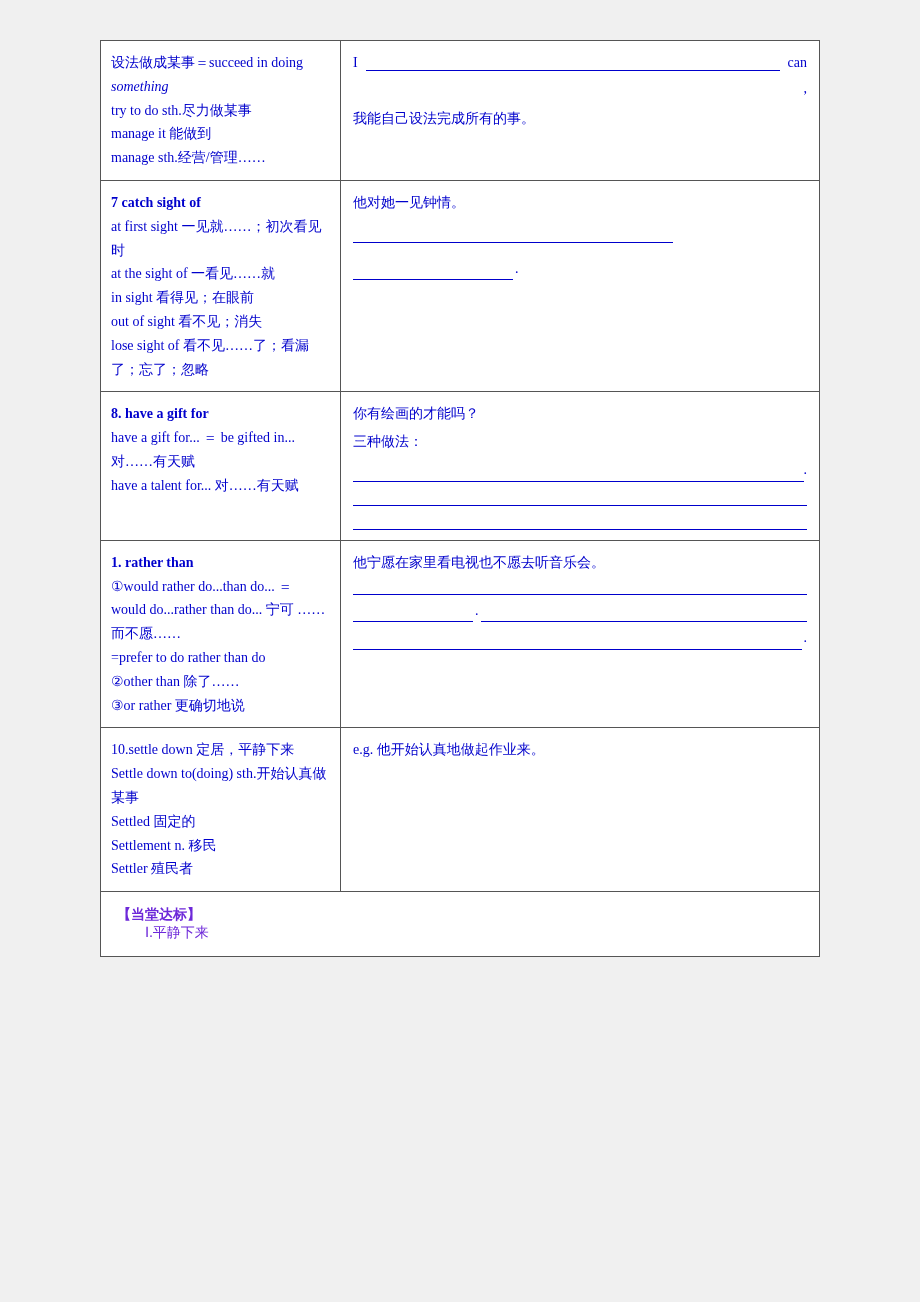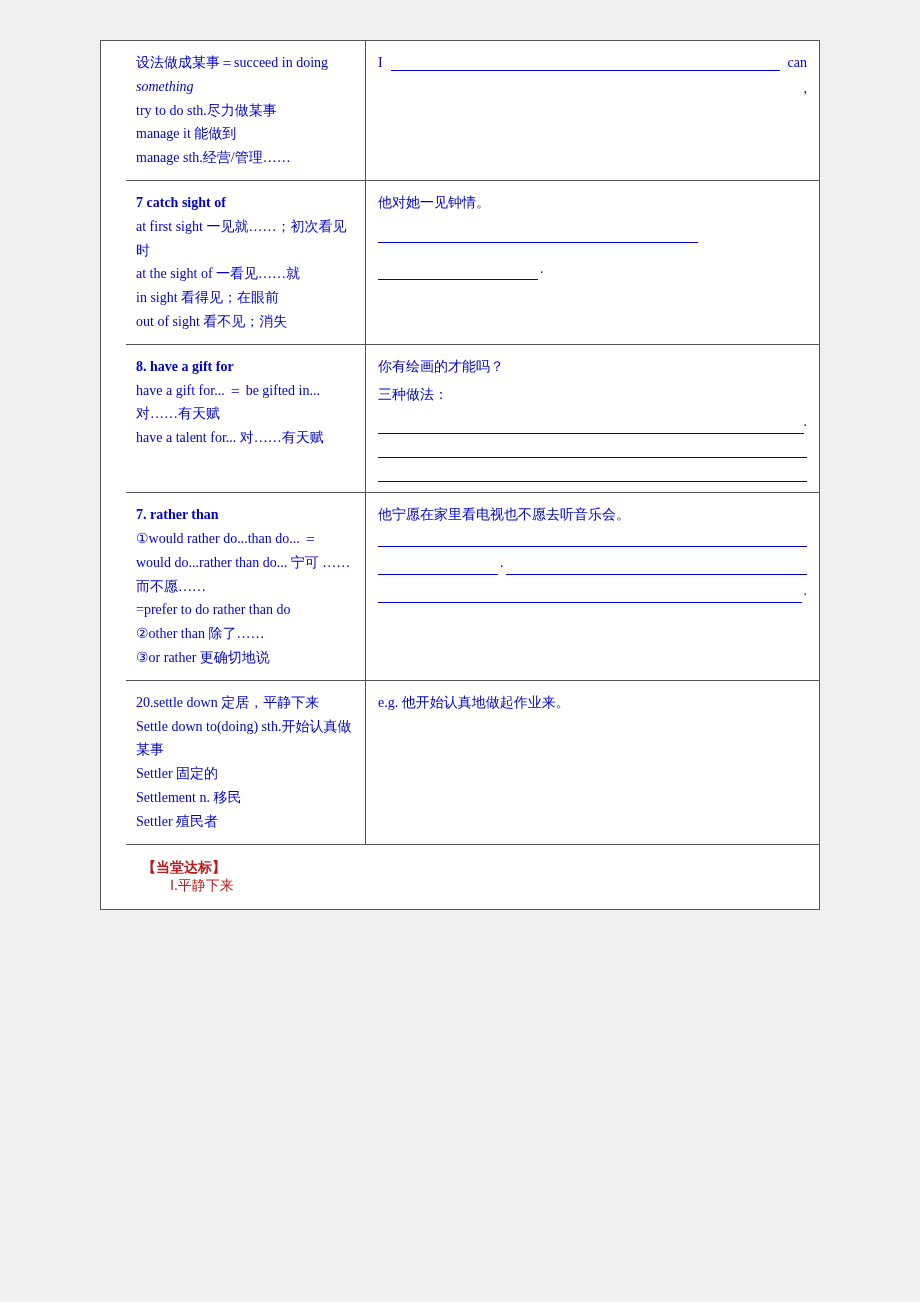--- a/index.html
+++ b/index.html
@@ -13,21 +13,20 @@
       display: flex;
       justify-content: center;
       align-items: flex-start;
       padding: 40px 20px;
       min-height: 1302px;
     }
     .page {
       background: white;
       width: 720px;
       border: 1.5px solid #555;
-      padding-left: 25px;
     }
     .table-row {
       display: flex;
       border-bottom: 1.5px solid #555;
     }
     .table-row:last-child {
       border-bottom: none;
     }
     .left-cell {
       width: 240px;
@@ -43,21 +42,21 @@
       padding: 10px 12px;
       color: #0000cc;
       font-size: 14px;
       line-height: 1.7;
     }
     .bold {
       font-weight: bold;
     }
     .footer-section {
       padding: 14px 16px;
-      color: #b91c1c;
+      color: #6d28d9;
       font-size: 14px;
     }
     .row1-top {
       display: flex;
       justify-content: space-between;
       align-items: flex-start;
     }
   </style>
 </head>
 <body>
@@ -71,30 +70,32 @@
       <span>manage it 能做到</span><br>
       <span>manage sth.经营/管理……</span>
     </div>
     <div class="right-cell">
       <div class="row1-top">
         <span style="margin-right:8px;">I</span>
         <span style="flex:1; border-bottom:1px solid #0000cc; display:inline-block; height:20px;"></span>
         <span style="margin-left:8px;text-align:right;">can</span>
       </div>
       <div style="text-align:right; margin-top:2px; margin-bottom:6px;">,</div>
+      <div>我能自己设法完成所有的事。</div>
     </div>
   </div>
 
   <div class="table-row">
     <div class="left-cell">
       <span class="bold">7 catch sight of</span><br>
       <span>at first sight 一见就……；初次看见时</span><br>
       <span>at the sight of 一看见……就</span><br>
       <span>in sight 看得见；在眼前</span><br>
       <span>out of sight 看不见；消失</span><br>
+      <span>lose sight of 看不见……了；看漏了；忘了；忽略</span>
     </div>
     <div class="right-cell">
       <div>他对她一见钟情。</div>
       <div style="margin-top:8px;">
         <span style="display:inline-block; border-bottom:1px solid #0000cc; width:320px; height:20px;"></span>
       </div>
       <div style="margin-top:6px; display:flex; align-items:flex-end;">
         <span style="display:inline-block; border-bottom:1px solid #0000cc; width:160px; height:20px;"></span>
         <span style="margin-left:2px;">.</span>
       </div>
@@ -118,21 +119,21 @@
         <span style="flex:1; border-bottom:1px solid #0000cc; height:20px; display:inline-block;"></span>
       </div>
       <div style="display:flex; align-items:flex-end;">
         <span style="flex:1; border-bottom:1px solid #0000cc; height:20px; display:inline-block;"></span>
       </div>
     </div>
   </div>
 
   <div class="table-row">
     <div class="left-cell">
-      <span class="bold">7. rather    than</span><br>
+      <span class="bold">1. rather    than</span><br>
       <span>①would  rather  do...than do...  ＝ would do...rather than do... 宁可 …… 而不愿……</span><br>
       <span>=prefer  to  do  rather than  do</span><br>
       <span>②other than 除了……</span><br>
       <span>③or rather 更确切地说</span>
     </div>
     <div class="right-cell">
       <div style="margin-bottom:0;">他宁愿在家里看电视也不愿去听音乐会。</div>
       <div style="display:flex; align-items:flex-end; margin-bottom:4px;">
         <span style="flex:1; border-bottom:1px solid #0000cc; height:20px; display:inline-block;"></span>
       </div>
@@ -143,23 +144,23 @@
       </div>
       <div style="display:flex; align-items:flex-end;">
         <span style="flex:1; border-bottom:1px solid #0000cc; height:20px; display:inline-block;"></span>
         <span style="margin-left:2px;">.</span>
       </div>
     </div>
   </div>
 
   <div class="table-row">
     <div class="left-cell">
-      <span>20.settle down  定居，平静下来</span><br>
+      <span>10.settle down  定居，平静下来</span><br>
       <span>Settle down to(doing) sth.开始认真做某事</span><br>
-      <span>Settler  固定的</span><br>
+      <span>Settled  固定的</span><br>
       <span>Settlement n.  移民</span><br>
       <span>Settler  殖民者</span>
     </div>
     <div class="right-cell">
       <div>e.g.  他开始认真地做起作业来。</div>
     </div>
   </div>
 
   <div class="footer-section">
     <div style="font-weight:bold;">【当堂达标】</div>

